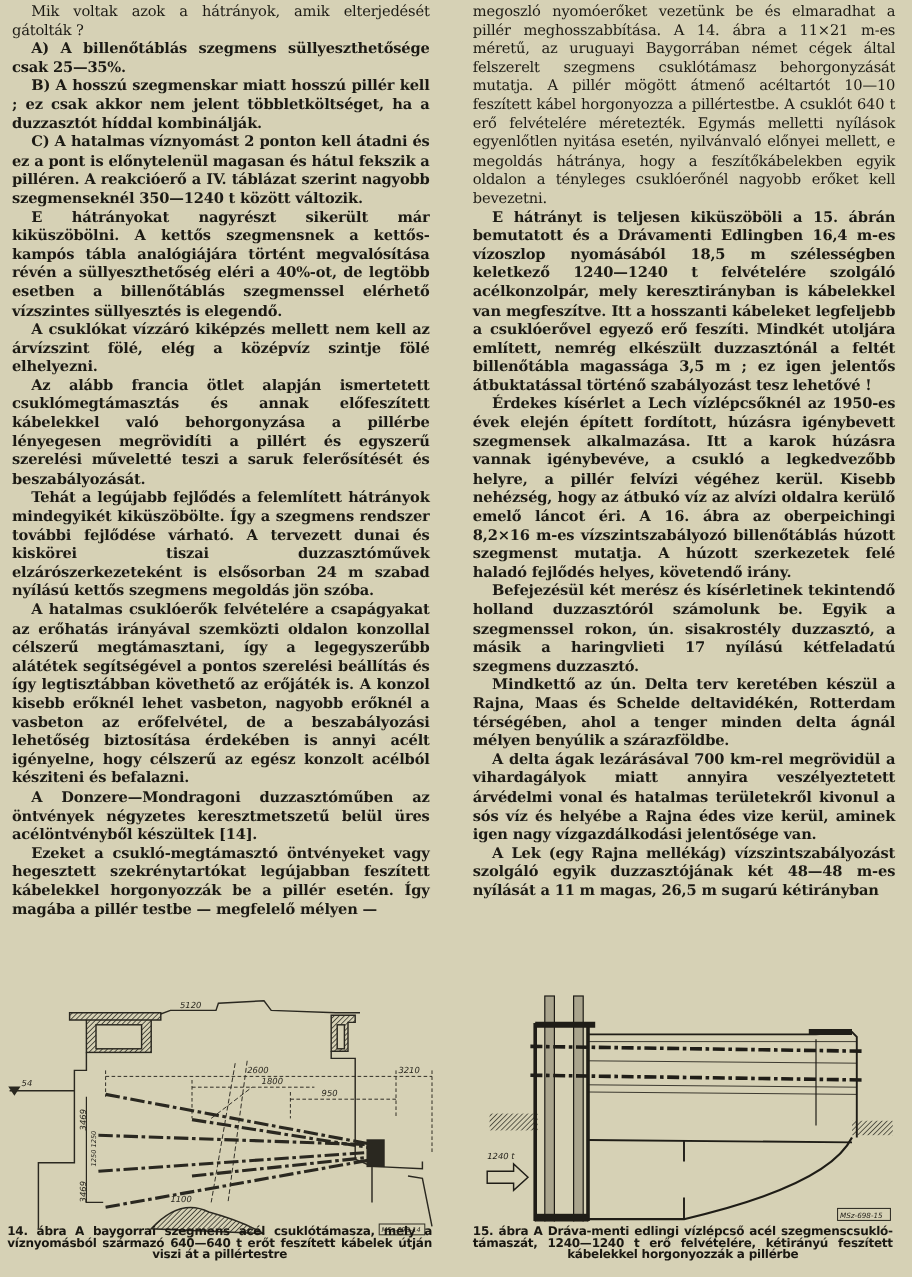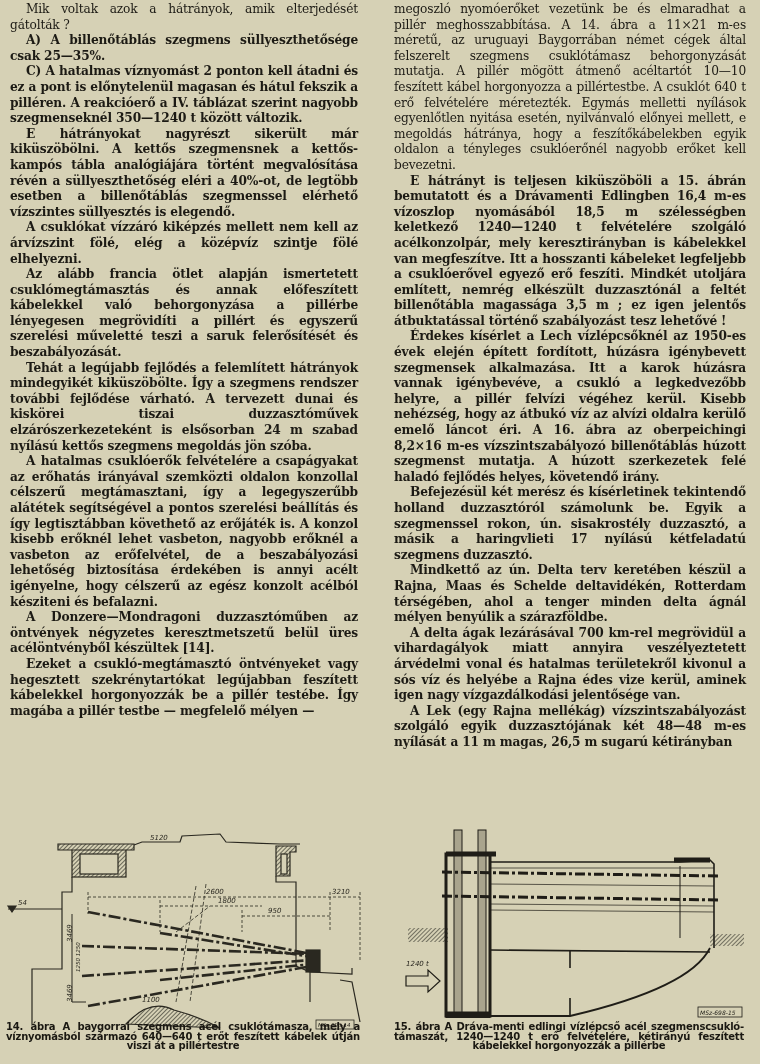--- a/index.html
+++ b/index.html
@@ -39,28 +39,29 @@
   .cap14 { left: 6px; top: 1022px; width: 354px; }
   .cap15 { left: 394px; top: 1022px; width: 350px; }
   svg text { font-family: "DejaVu Sans", sans-serif; font-style: italic; }
 </style>
 </head>
 <body>
 
 <div class="col left">
   <p>Mik voltak azok a hátrányok, amik elterjedését gátolták ?</p>
   <p>A) A billenőtáblás szegmens süllyeszthetősége csak 25—35%.</p>
+  <p>B) A hosszú szegmenskar miatt hosszú pillér kell ; ez csak akkor nem jelent többletköltséget, ha a duzzasztót híddal kombinálják.</p>
   <p>C) A hatalmas víznyomást 2 ponton kell átadni és ez a pont is előnytelenül magasan és hátul fekszik a pilléren. A reakcióerő a IV. táblázat szerint nagyobb szegmenseknél 350—1240 t között változik.</p>
   <p>E hátrányokat nagyrészt sikerült már kiküszöbölni. A kettős szegmensnek a kettős-kampós tábla analógiájára történt megvalósítása révén a süllyeszthetőség eléri a 40%-ot, de legtöbb esetben a billenőtáblás szegmenssel elérhető vízszintes süllyesztés is elegendő.</p>
   <p>A csuklókat vízzáró kiképzés mellett nem kell az árvízszint fölé, elég a középvíz szintje fölé elhelyezni.</p>
   <p>Az alább francia ötlet alapján ismertetett csuklómegtámasztás és annak előfeszített kábelekkel való behorgonyzása a pillérbe lényegesen megrövidíti a pillért és egyszerű szerelési műveletté teszi a saruk felerősítését és beszabályozását.</p>
   <p>Tehát a legújabb fejlődés a felemlített hátrányok mindegyikét kiküszöbölte. Így a szegmens rendszer további fejlődése várható. A tervezett dunai és kiskörei tiszai duzzasztóművek elzárószerkezeteként is elsősorban 24 m szabad nyílású kettős szegmens megoldás jön szóba.</p>
   <p>A hatalmas csuklóerők felvételére a csapágyakat az erőhatás irányával szemközti oldalon konzollal célszerű megtámasztani, így a legegyszerűbb alátétek segítségével a pontos szerelési beállítás és így legtisztábban követhető az erőjáték is. A konzol kisebb erőknél lehet vasbeton, nagyobb erőknél a vasbeton az erőfelvétel, de a beszabályozási lehetőség biztosítása érdekében is annyi acélt igényelne, hogy célszerű az egész konzolt acélból késziteni és befalazni.</p>
   <p>A Donzere—Mondragoni duzzasztóműben az öntvények négyzetes keresztmetszetű belül üres acélöntvényből készültek [14].</p>
-  <p>Ezeket a csukló-megtámasztó öntvényeket vagy hegesztett szekrénytartókat legújabban feszített kábelekkel horgonyozzák be a pillér testébe. Így magába a pillér testbe — megfelelő mélyen —</p>
+  <p>Ezeket a csukló-megtámasztó öntvényeket vagy hegesztett szekrénytartókat legújabban feszített kábelekkel horgonyozzák be a pillér esetén. Így magába a pillér testbe — megfelelő mélyen —</p>
 </div>
 
 <div class="col right">
   <p class="cont">megoszló nyomóerőket vezetünk be és elmaradhat a pillér meghosszabbítása. A 14. ábra a 11×21 m-es méretű, az uruguayi Baygorrában német cégek által felszerelt szegmens csuklótámasz behorgonyzását mutatja. A pillér mögött átmenő acéltartót 10—10 feszített kábel horgonyozza a pillértestbe. A csuklót 640 t erő felvételére méretezték. Egymás melletti nyílások egyenlőtlen nyitása esetén, nyilvánvaló előnyei mellett, e megoldás hátránya, hogy a feszítőkábelekben egyik oldalon a tényleges csuklóerőnél nagyobb erőket kell bevezetni.</p>
   <p>E hátrányt is teljesen kiküszöböli a 15. ábrán bemutatott és a Drávamenti Edlingben 16,4 m-es vízoszlop nyomásából 18,5 m szélességben keletkező 1240—1240 t felvételére szolgáló acélkonzolpár, mely keresztirányban is kábelekkel van megfeszítve. Itt a hosszanti kábeleket legfeljebb a csuklóerővel egyező erő feszíti. Mindkét utoljára említett, nemrég elkészült duzzasztónál a feltét billenőtábla magassága 3,5 m ; ez igen jelentős átbuktatással történő szabályozást tesz lehetővé !</p>
   <p>Érdekes kísérlet a Lech vízlépcsőknél az 1950-es évek elején épített fordított, húzásra igénybevett szegmensek alkalmazása. Itt a karok húzásra vannak igénybevéve, a csukló a legkedvezőbb helyre, a pillér felvízi végéhez kerül. Kisebb nehézség, hogy az átbukó víz az alvízi oldalra kerülő emelő láncot éri. A 16. ábra az oberpeichingi 8,2×16 m-es vízszintszabályozó billenőtáblás húzott szegmenst mutatja. A húzott szerkezetek felé haladó fejlődés helyes, követendő irány.</p>
   <p>Befejezésül két merész és kísérletinek tekintendő holland duzzasztóról számolunk be. Egyik a szegmenssel rokon, ún. sisakrostély duzzasztó, a másik a haringvlieti 17 nyílású kétfeladatú szegmens duzzasztó.</p>
   <p>Mindkettő az ún. Delta terv keretében készül a Rajna, Maas és Schelde deltavidékén, Rotterdam térségében, ahol a tenger minden delta ágnál mélyen benyúlik a szárazföldbe.</p>
   <p>A delta ágak lezárásával 700 km-rel megrövidül a vihardagályok miatt annyira veszélyeztetett árvédelmi vonal és hatalmas területekről kivonul a sós víz és helyébe a Rajna édes vize kerül, aminek igen nagy vízgazdálkodási jelentősége van.</p>
   <p>A Lek (egy Rajna mellékág) vízszintszabályozást szolgáló egyik duzzasztójának két 48—48 m-es nyílását a 11 m magas, 26,5 m sugarú kétirányban</p>

